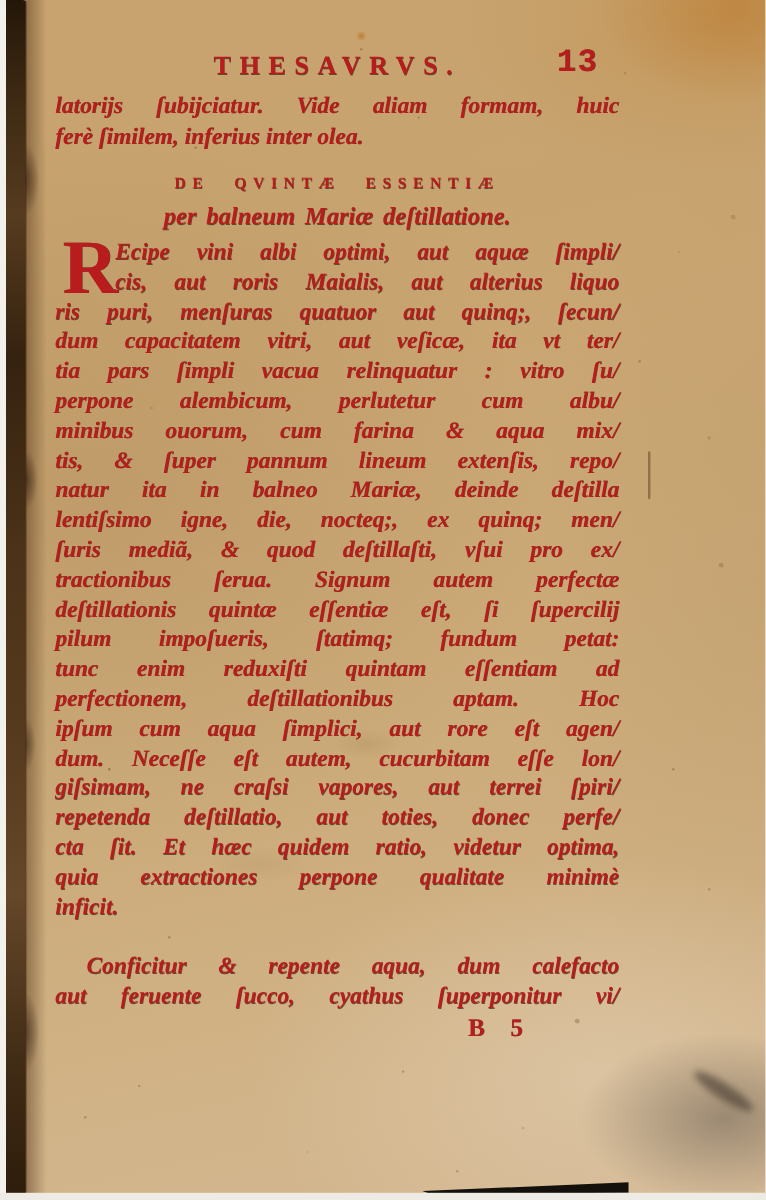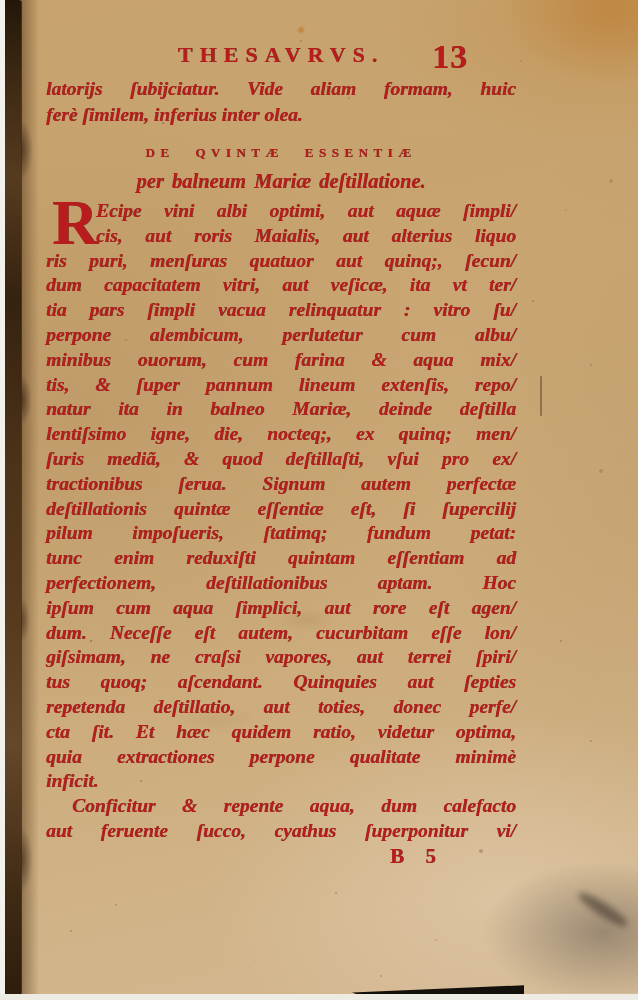--- a/index.html
+++ b/index.html
@@ -71,21 +71,21 @@
   .smudge { position:absolute; left:574px; top:903px; width:58px; height:13px;
     background:rgba(58,48,38,.55); border-radius:50%; transform:rotate(33deg); filter:blur(3px); }
   .wedge { position:absolute; left:352px; top:985px; width:172px; height:10px;
     background:#14110d; clip-path:polygon(0 76%,100% 2%,100% 90%,4% 100%); }
   .crease { position:absolute; left:540px; top:376px; width:2px; height:40px;
     background:rgba(110,78,44,.6); border-radius:2px; }
   
   .ink { text-shadow:.4px .3px .3px rgba(38,26,14,.65); font-weight:700; }
   .col { position:absolute; left:46px; width:470px; box-sizing:border-box; }
   .running-title { top:42px; font-size:22px; letter-spacing:7px; text-align:center; }
-  .pagenum { position:absolute; left:432px; top:38px; font-size:34px; letter-spacing:1px; }
+  .pagenum { position:absolute; left:464px; top:38px; font-size:27px; letter-spacing:1px;font-family:Liberation Mono, monospace; }
   .intro { top:76px; font-size:19.5px; line-height:26px; }
   .heading { top:145px; font-size:13px; letter-spacing:5.5px; word-spacing:12px; text-align:center; white-space:nowrap; }
   .subheading { top:170px; font-size:20.5px; font-style:italic; word-spacing:3px; text-align:center; }
   .body1 { top:199px; font-size:19.5px; line-height:24.8px; }
   .body2 { top:794px; font-size:19.5px; line-height:24.8px; }
   .intro > div, .body1 > div, .body2 > div { text-align:justify; text-align-last:justify;font-style:italic; }
   .intro > div:last-child, .body1 > div:last-child { text-align-last:left; }
   .body1 > div:nth-child(-n+2) { padding-left:50px; }
   .body2 > div:first-child { text-indent:26px; }
   .dropcap { position:absolute; left:52px; top:198px; font-size:64px; line-height:50px; font-weight:700; }
@@ -135,21 +135,20 @@
       <div>lentiſsimo igne, die, nocteq;, ex quinq; men/</div>
       <div>ſuris mediã, &amp; quod deſtillaſti, vſui pro ex/</div>
       <div>tractionibus ſerua. Signum autem perfectæ</div>
       <div>deſtillationis quintæ eſſentiæ eſt, ſi ſupercilij</div>
       <div>pilum impoſueris, ſtatimq; fundum petat:</div>
       <div>tunc enim reduxiſti quintam eſſentiam ad</div>
       <div>perfectionem, deſtillationibus aptam. Hoc</div>
       <div>ipſum cum aqua ſimplici, aut rore eſt agen/</div>
       <div>dum. Neceſſe eſt autem, cucurbitam eſſe lon/</div>
       <div>giſsimam, ne craſsi vapores, aut terrei ſpiri/</div>
-      <div>tus quoq; aſcendant. Quinquies aut ſepties</div>
       <div>repetenda deſtillatio, aut toties, donec perfe/</div>
       <div>cta ſit. Et hæc quidem ratio, videtur optima,</div>
       <div>quia extractiones perpone qualitate minimè</div>
       <div>inficit.</div>
     </div>
   <div class="col body2 ink">
       <div>Conficitur &amp; repente aqua, dum calefacto</div>
       <div>aut feruente ſucco, cyathus ſuperponitur vi/</div>
     </div>
 

